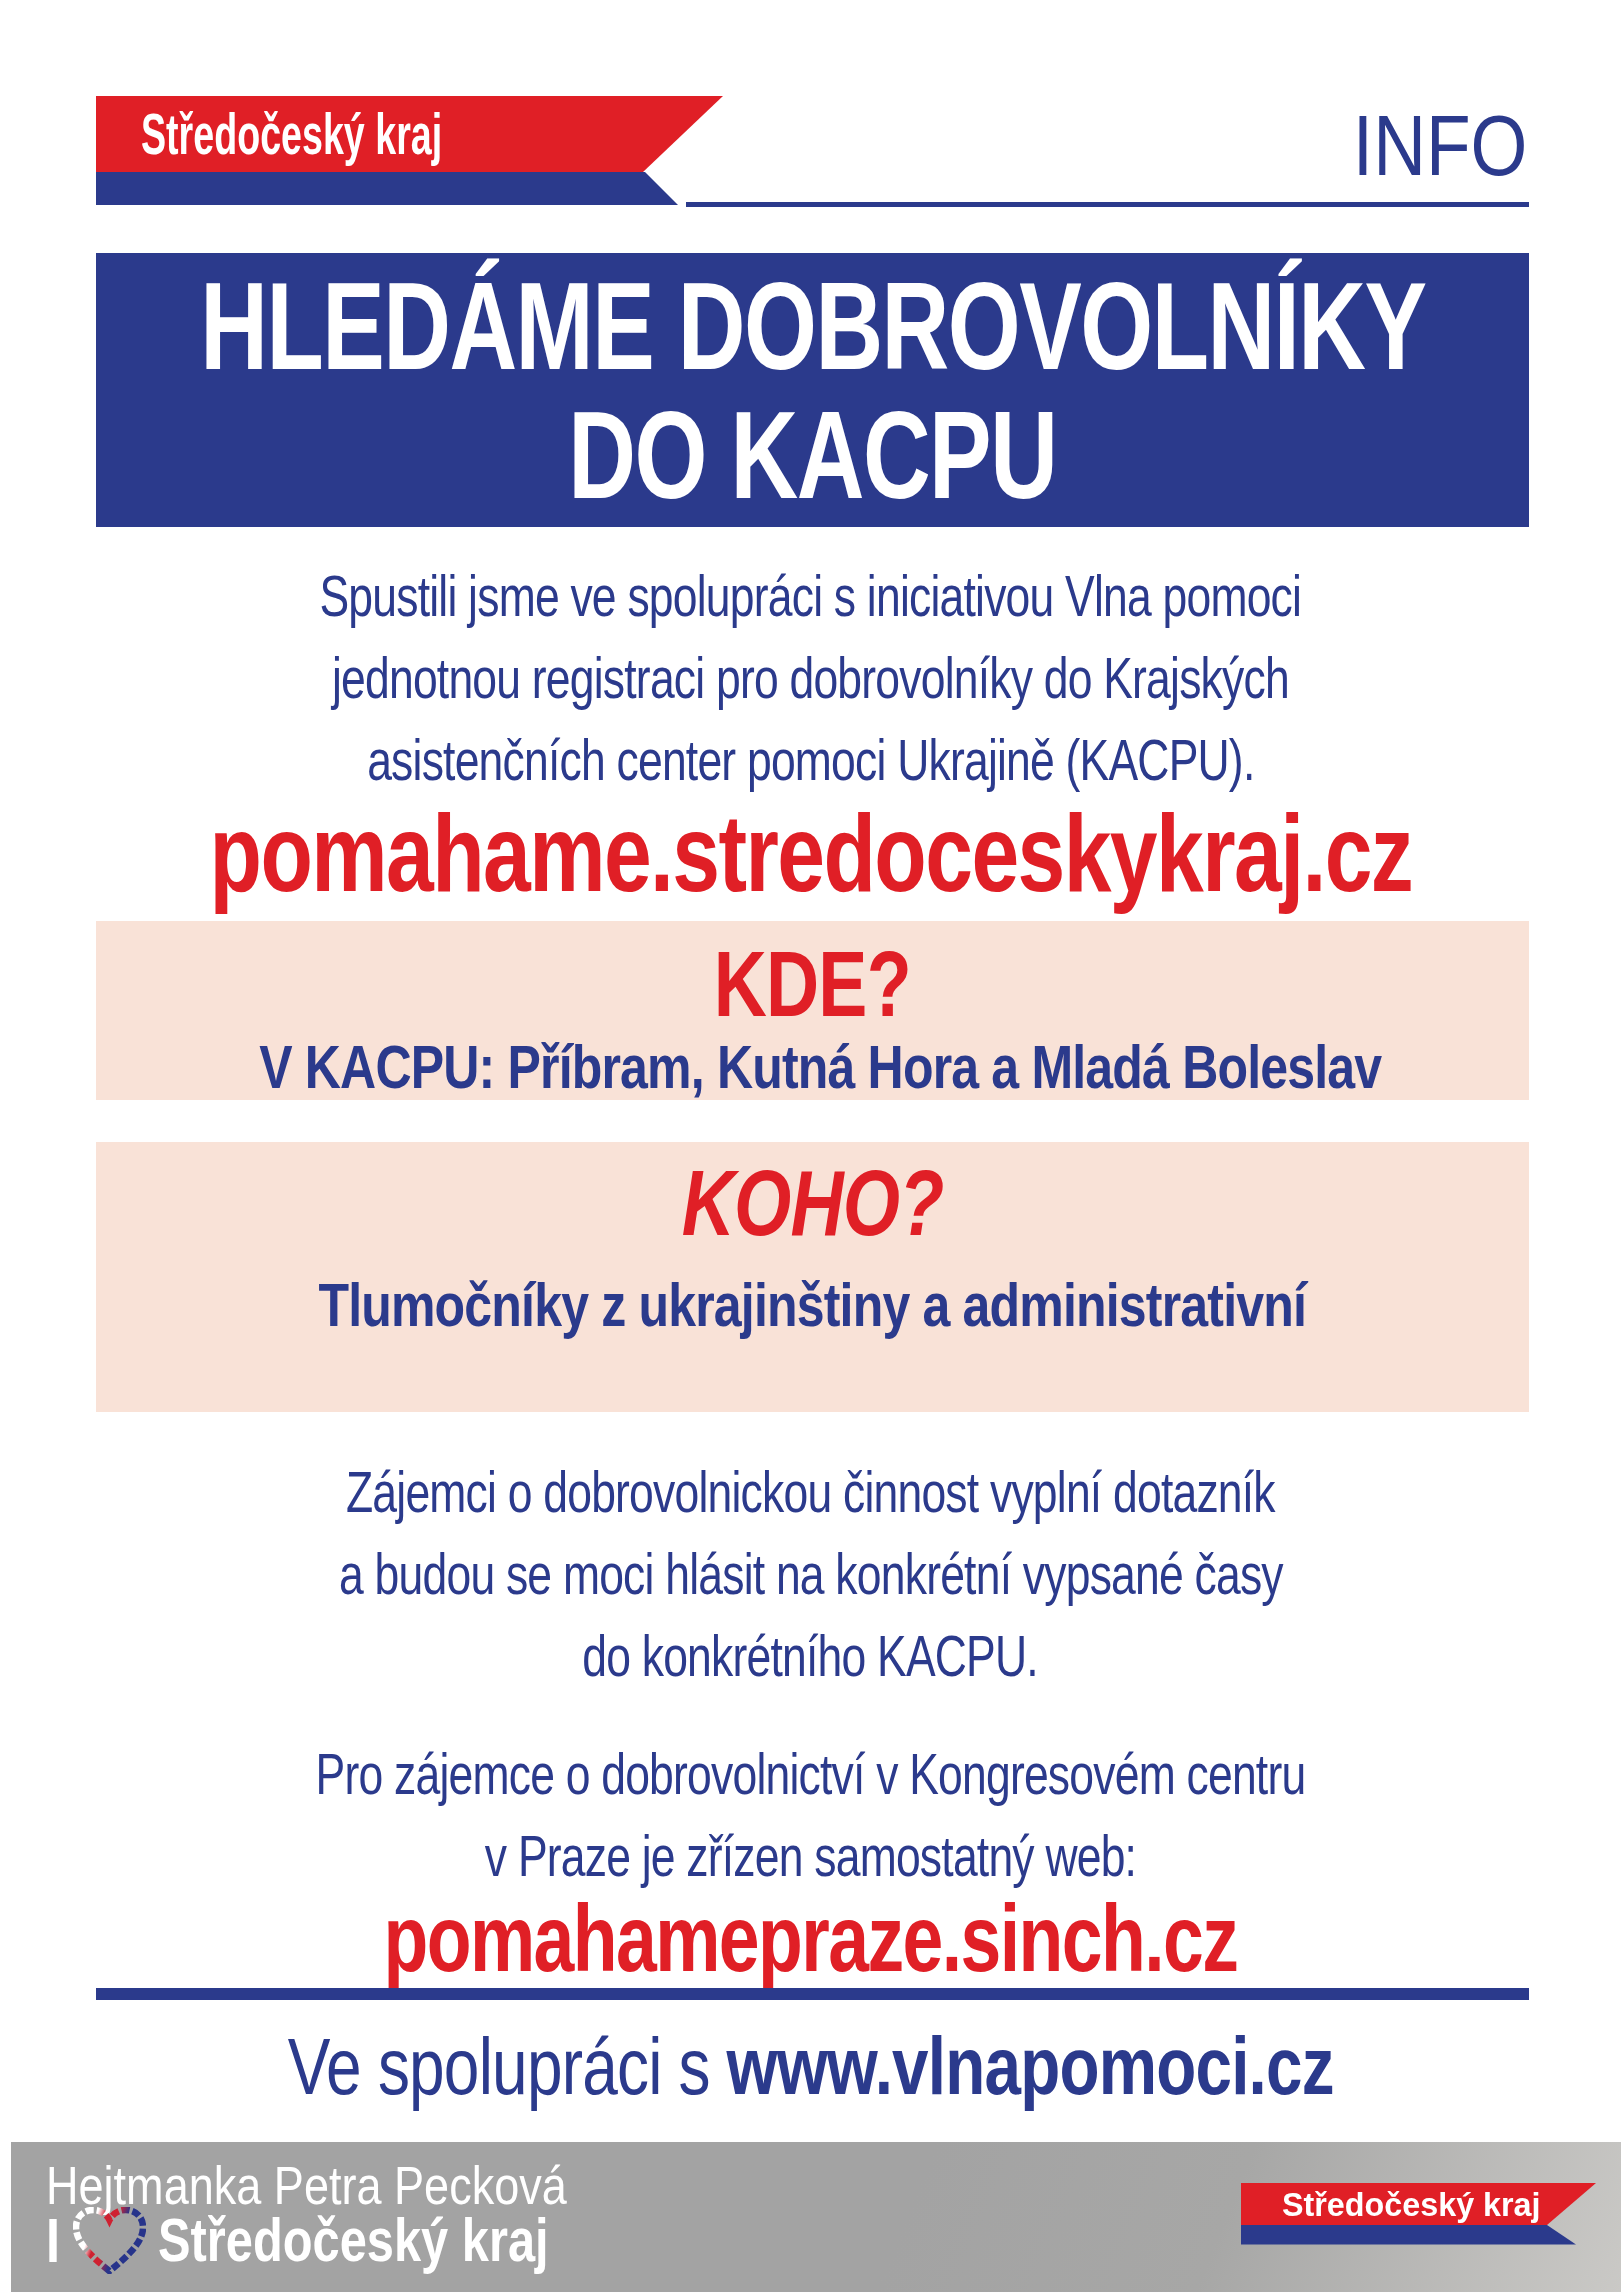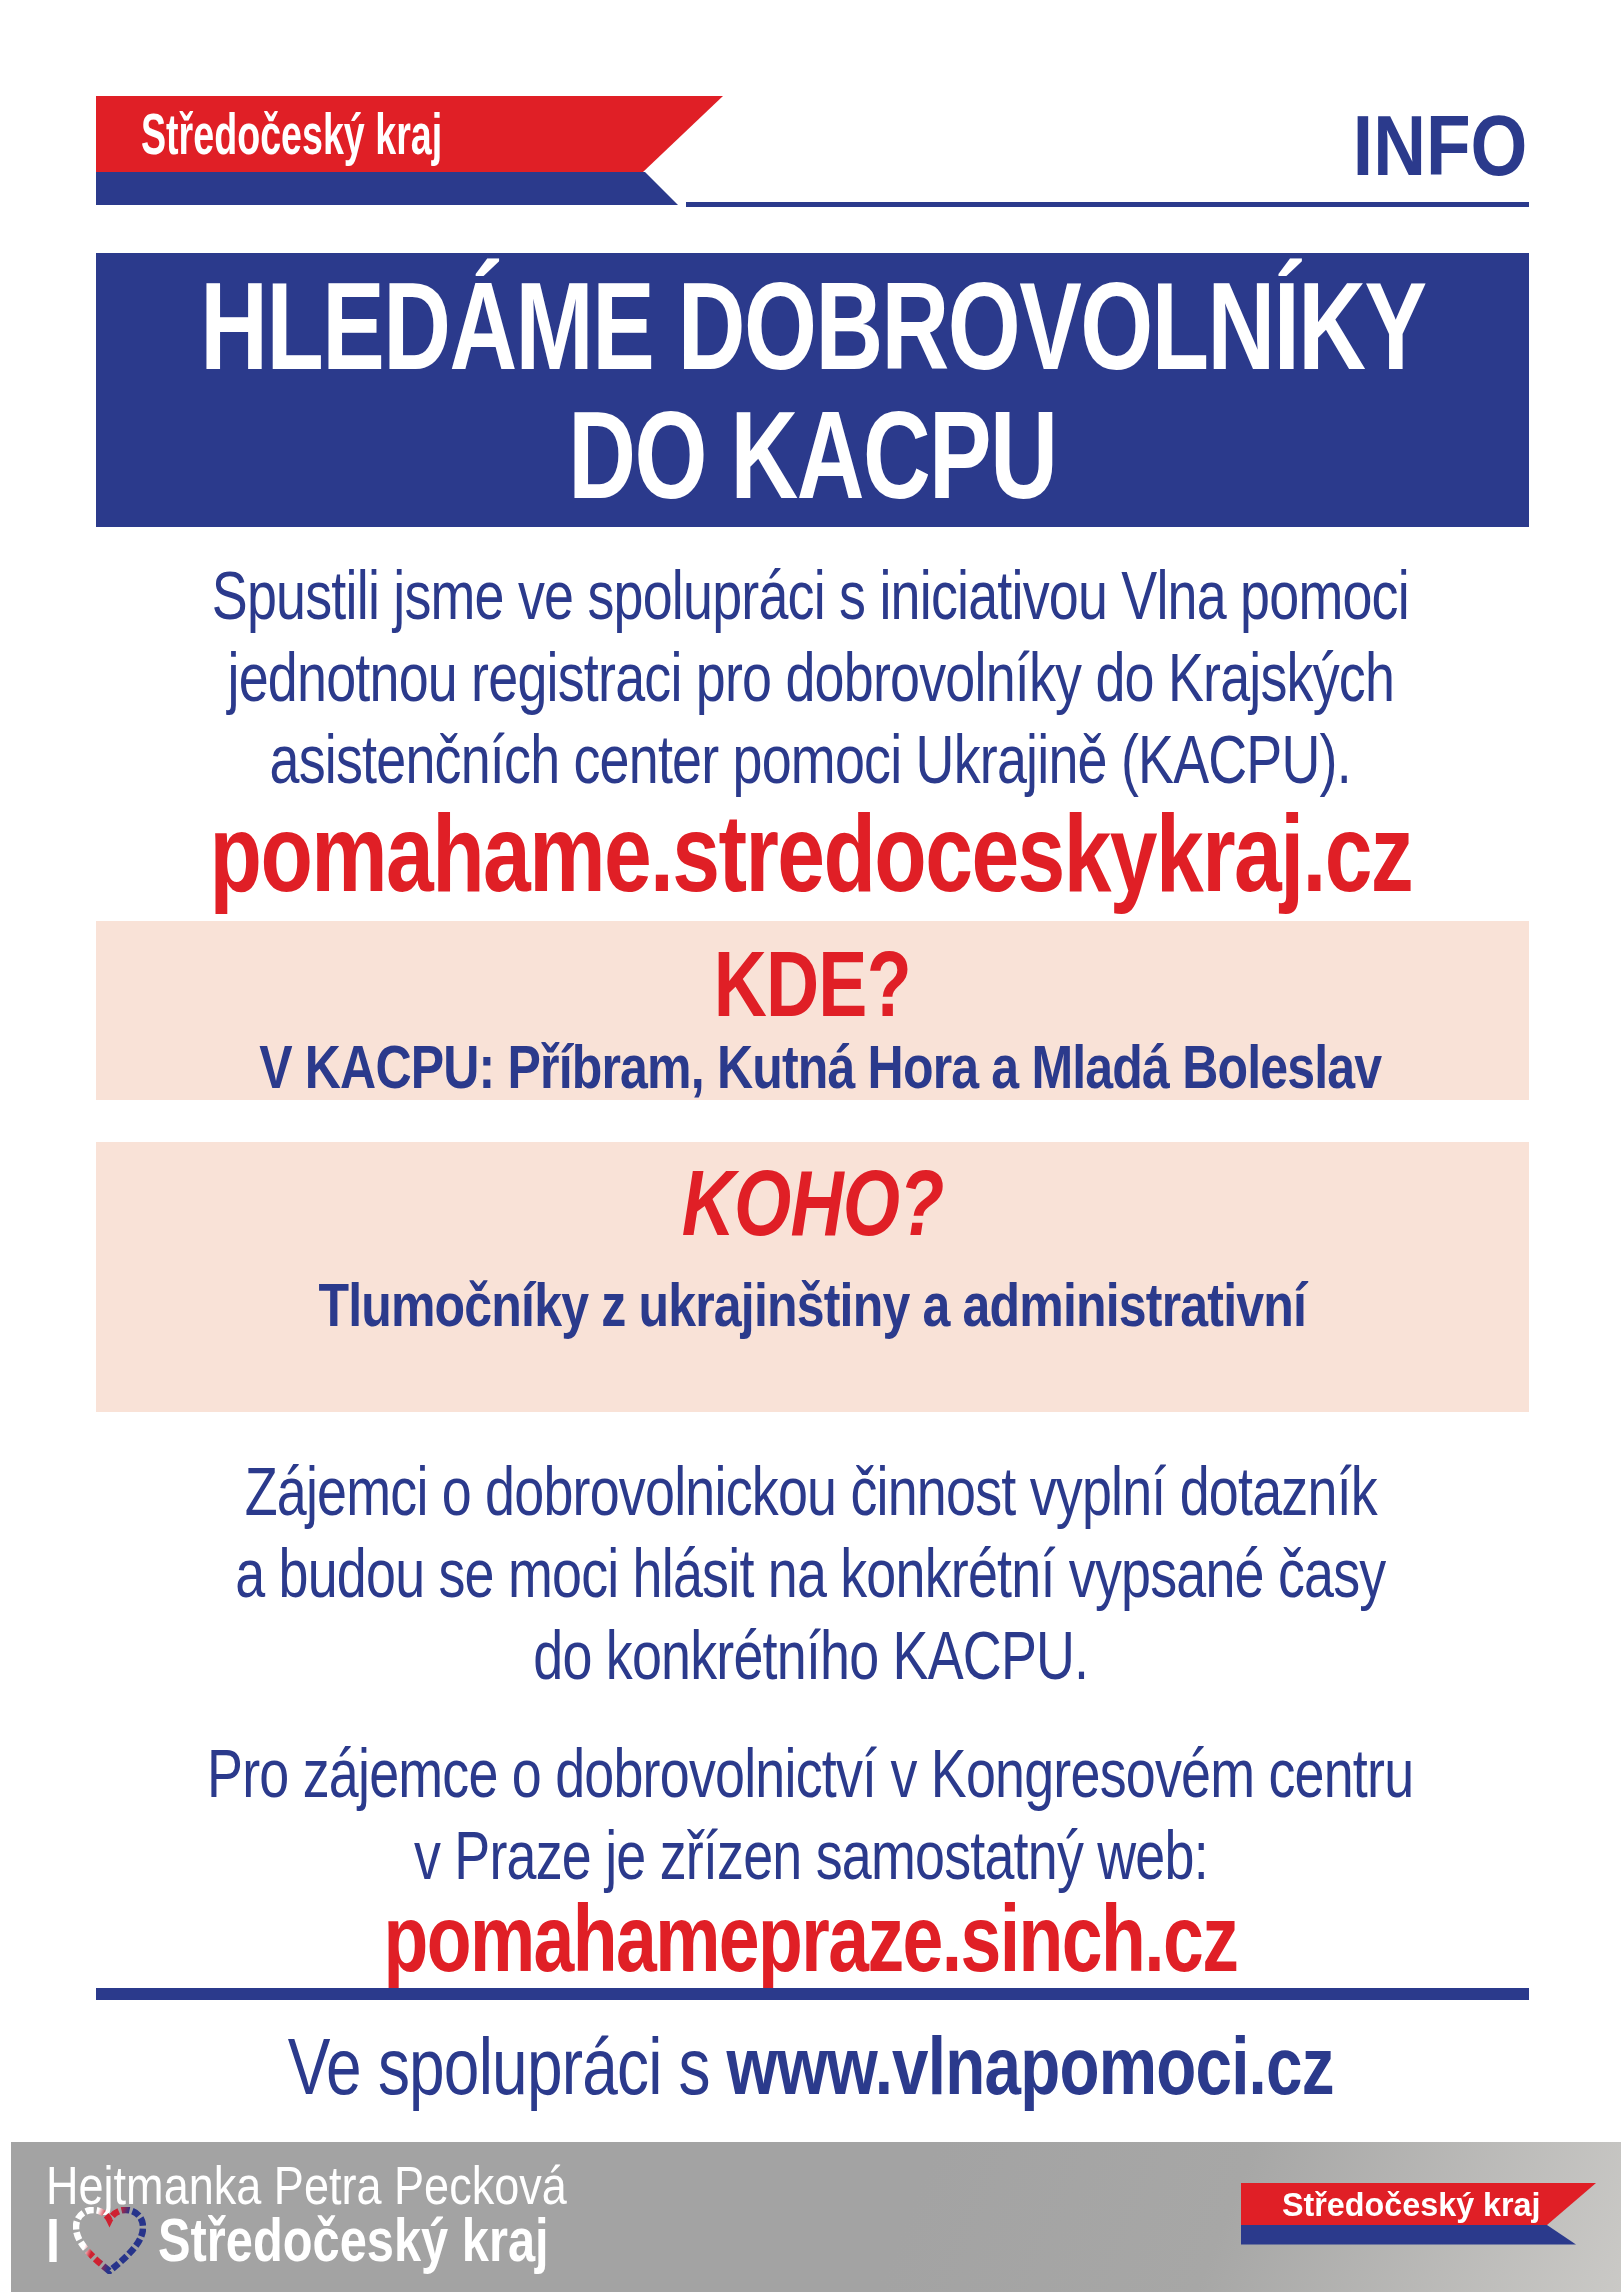--- a/index.html
+++ b/index.html
@@ -25,36 +25,36 @@
     clip-path:polygon(0 0,100% 0,calc(100% - 80px) 100%,0 100%);
     display:flex;align-items:center;padding-left:45px;
   }
   .ribbon-red .brand-label{font-size:57px;font-weight:bold;color:#fff;letter-spacing:0;}
   .ribbon-blue{
     width:582px;height:33px;background:var(--blue);
     clip-path:polygon(0 0,calc(100% - 33px) 0,100% 100%,0 100%);
   }
   .info{
     position:absolute;top:102px;right:94px;
-    font-size:86px;font-weight:bold;color:var(--blue);line-height:86px;
+    font-size:86px;font-weight:normal;color:var(--blue);line-height:86px;
   }
   .top-rule{position:absolute;left:686px;right:92px;top:202px;height:4.9px;background:var(--blue);}
 
   
   .title-box{
     position:absolute;left:96px;right:92px;top:253px;height:274px;
     background:var(--blue);color:#fff;
     display:flex;flex-direction:column;justify-content:center;align-items:center;
     text-align:center;
   }
   .title-line{line-height:129px;font-size:125px;font-weight:bold;letter-spacing:-2px;}
 
   
   .para{position:absolute;left:0;right:0;text-align:center;color:var(--blue);}
-  .pline{line-height:82px;font-size:69px;font-weight:400;letter-spacing:-1px;}
+  .pline{line-height:82px;font-size:57px;font-weight:400;letter-spacing:-1px;}
   .intro{top:555px;}
   .process{top:1451px;}
   .prague{top:1733px;}
 
   
   .biglink{position:absolute;left:0;right:0;text-align:center;color:var(--red);font-weight:bold;}
   .link1{top:800px;font-size:110px;line-height:106px;letter-spacing:-2px;text-align:center;}
   .link2{top:1894px;font-size:94px;line-height:90px;letter-spacing:-2px;}
 
   

